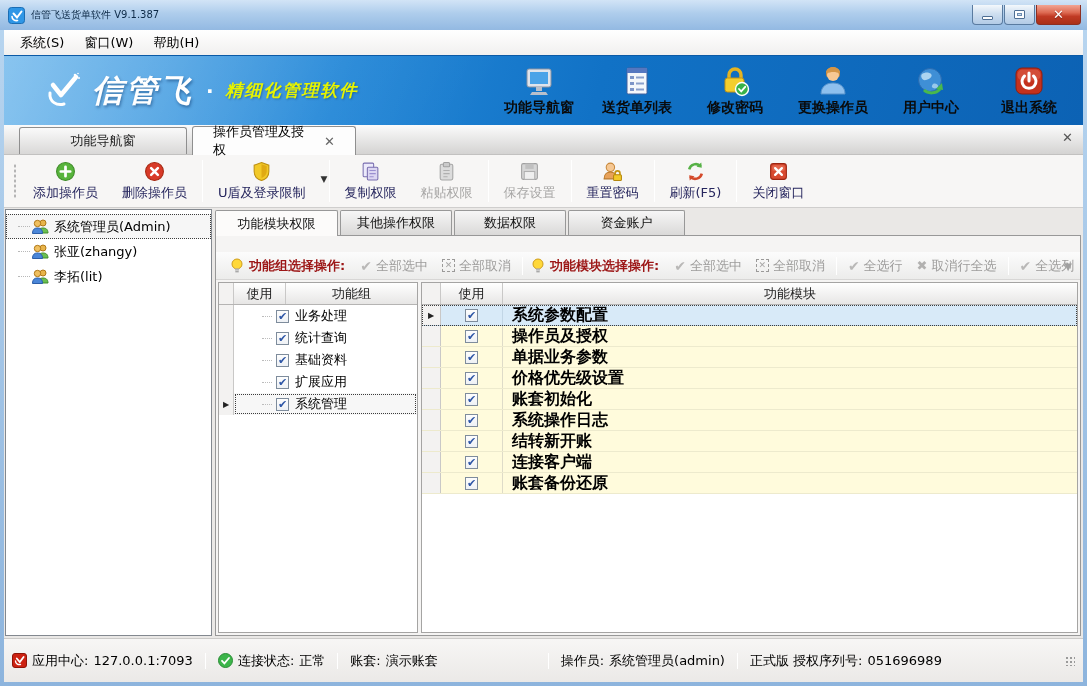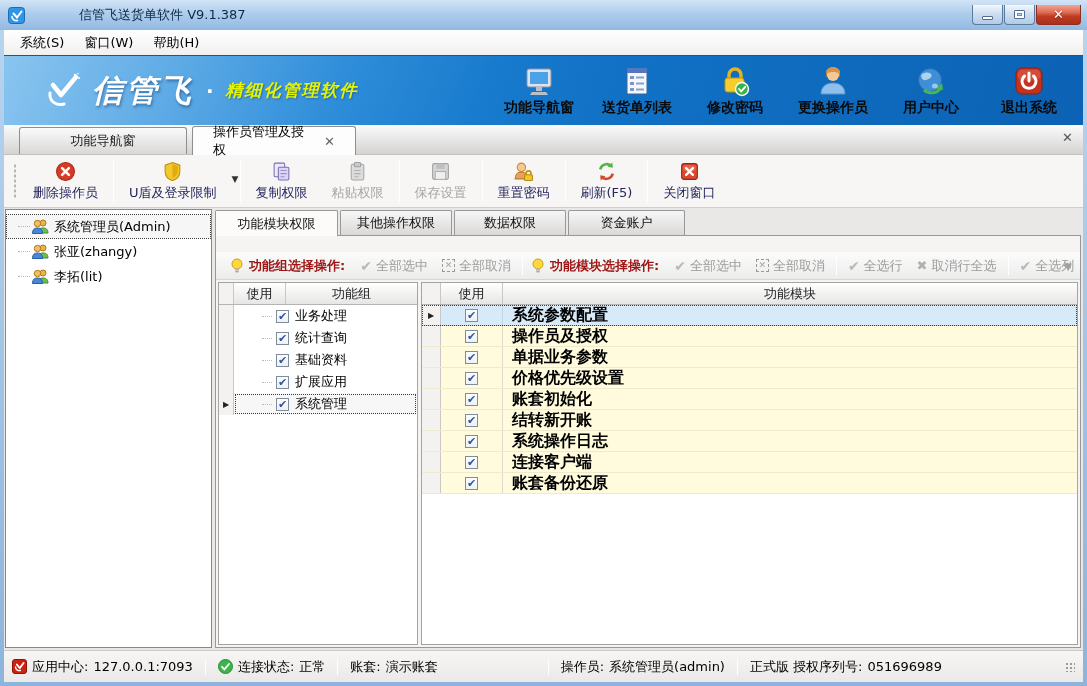--- a/index.html
+++ b/index.html
@@ -7,21 +7,21 @@
   body { font-family:"DejaVu Sans", sans-serif; font-size:13px; color:#000; }
 
   .window { position:relative; width:1087px; height:686px;
     background:linear-gradient(#b9d6f0,#8db4dd); outline:1px solid #28537e;
     display:flex; flex-direction:column; overflow:hidden; }
 
   
   .titlebar { height:30px; display:flex; align-items:center; padding:0 6px 0 8px;
     background:linear-gradient(#d2e4f6 0%,#aecdec 45%,#93b9e2 100%); }
   .app-icon16 { width:17px; height:17px; margin-right:6px; flex:0 0 auto; }
-  .title-text { font-size:13px; color:#0d2a47;margin-left:48px; }
+  .title-text { font-size:10px; color:#0d2a47; }
   .winbtns { margin-left:auto; display:flex; align-items:flex-start; gap:1px; padding-top:0; }
   .wbtn { width:31px; height:20px; border:1px solid #5a7ba0; border-top:none; border-radius:0 0 4px 4px;
     background:linear-gradient(#f4f8fc,#cfdff0 45%,#b3cbe6); display:flex; align-items:center; justify-content:center; cursor:pointer; }
   .wbtn.close { width:45px; border-color:#8c2f22;
     background:linear-gradient(#f2a593,#dd6a52 40%,#c03a24 60%,#aa3018); }
   .glyph-min { width:11px; height:4px; background:#fdfeff; border:1px solid #4e6e94; border-radius:1px; margin-top:6px; }
   .glyph-max { width:11px; height:9px; background:#fdfeff; border:1px solid #4e6e94; border-radius:1px; position:relative; }
   .glyph-max::after { content:""; position:absolute; left:2px; top:2px; right:2px; bottom:2px; background:#c9dcf0; border:1px solid #6d8cb0; }
   .glyph-x { color:#fff; font-size:13px; font-weight:bold; line-height:1; text-shadow:0 1px 1px #7c2013; }
 
@@ -129,21 +129,21 @@
 
   
   .module-grid .cell-use { width:62px; flex:0 0 auto; display:flex; align-items:center; justify-content:center; border-right:1px solid #dedbc8; }
   .module-grid .cell-name { flex:1; display:flex; align-items:center; padding-left:9px; font-size:16px;font-weight:bold; }
   .module-grid .grow { background:#fffbdc; border-bottom:1px solid #edeacd; }
   .module-grid .grow .gutter { background:#f3f2f1; }
   .module-grid .grow.selected { background:#d8eaf8; border-bottom:1px solid #bcd4e8; outline:1px dotted #3c3c3c; outline-offset:-1px; }
   .module-grid .grow.selected .cell-use { border-right-color:#c2d6e6; }
 
   
-  .statusbar { height:32px; background:linear-gradient(#f7f6f5,#ebe9e7); border-top:1px solid #cbcac8;
+  .statusbar { height:44px; background:linear-gradient(#f7f6f5,#ebe9e7); border-top:1px solid #cbcac8;
     display:flex; align-items:center; padding:0 8px; font-size:13px; flex:0 0 auto; }
   .sb-item { display:flex; align-items:center; gap:5px; white-space:nowrap; }
   .sb-sep { width:1px; height:16px; background:#bdbcba; border-right:1px solid #fff; margin:0 12px; }
   .sb-icon { width:15px; height:15px; flex:0 0 auto; }
   .sb-grip { margin-left:auto; width:10px; height:10px;
     background-image:radial-gradient(circle,#9a9a9a 1px,transparent 1.3px); background-size:4px 4px; }
 </style>
 </head>
 <body>
 
@@ -261,20 +261,27 @@
       <div class="doc-tab active">
         <span>操作员管理及授权</span>
         <span class="tab-close">✕</span>
       </div>
       <span class="strip-close">✕</span>
     </div>
 
     <div class="toolbar">
       <span class="grip"></span>
 
+      <div class="tbtn">
+        <svg viewBox="0 0 20 20">
+          <circle cx="10" cy="10" r="8.5" fill="#58b43c" stroke="#3d8c26"></circle>
+          <path d="M10 5.5v9M5.5 10h9" stroke="#fff" stroke-width="2.6" stroke-linecap="round"></path>
+        </svg>
+        <span class="tlabel">添加操作员</span>
+      </div>
 
       <div class="tbtn">
         <svg viewBox="0 0 20 20">
           <circle cx="10" cy="10" r="8.5" fill="#d83a28" stroke="#a5260f"></circle>
           <path d="M6.8 6.8l6.4 6.4M13.2 6.8l-6.4 6.4" stroke="#fff" stroke-width="2.4" stroke-linecap="round"></path>
         </svg>
         <span class="tlabel">删除操作员</span>
       </div>
 
       <span class="tsep"></span>
@@ -549,28 +556,28 @@
                 <span class="cell-use">
                     <span class="cb"></span>
                   </span>
                 <span class="cell-name">账套初始化</span>
               </div>
               <div class="grow">
                 <span class="gutter"></span>
                 <span class="cell-use">
                     <span class="cb"></span>
                   </span>
+                <span class="cell-name">系统操作日志</span>
+              </div>
+              <div class="grow">
+                <span class="gutter"></span>
+                <span class="cell-use">
+                    <span class="cb"></span>
+                  </span>
                 <span class="cell-name">结转新开账</span>
-              </div>
-              <div class="grow">
-                <span class="gutter"></span>
-                <span class="cell-use">
-                    <span class="cb"></span>
-                  </span>
-                <span class="cell-name">系统操作日志</span>
               </div>
               <div class="grow">
                 <span class="gutter"></span>
                 <span class="cell-use">
                     <span class="cb"></span>
                   </span>
                 <span class="cell-name">连接客户端</span>
               </div>
               <div class="grow">
                 <span class="gutter"></span>

